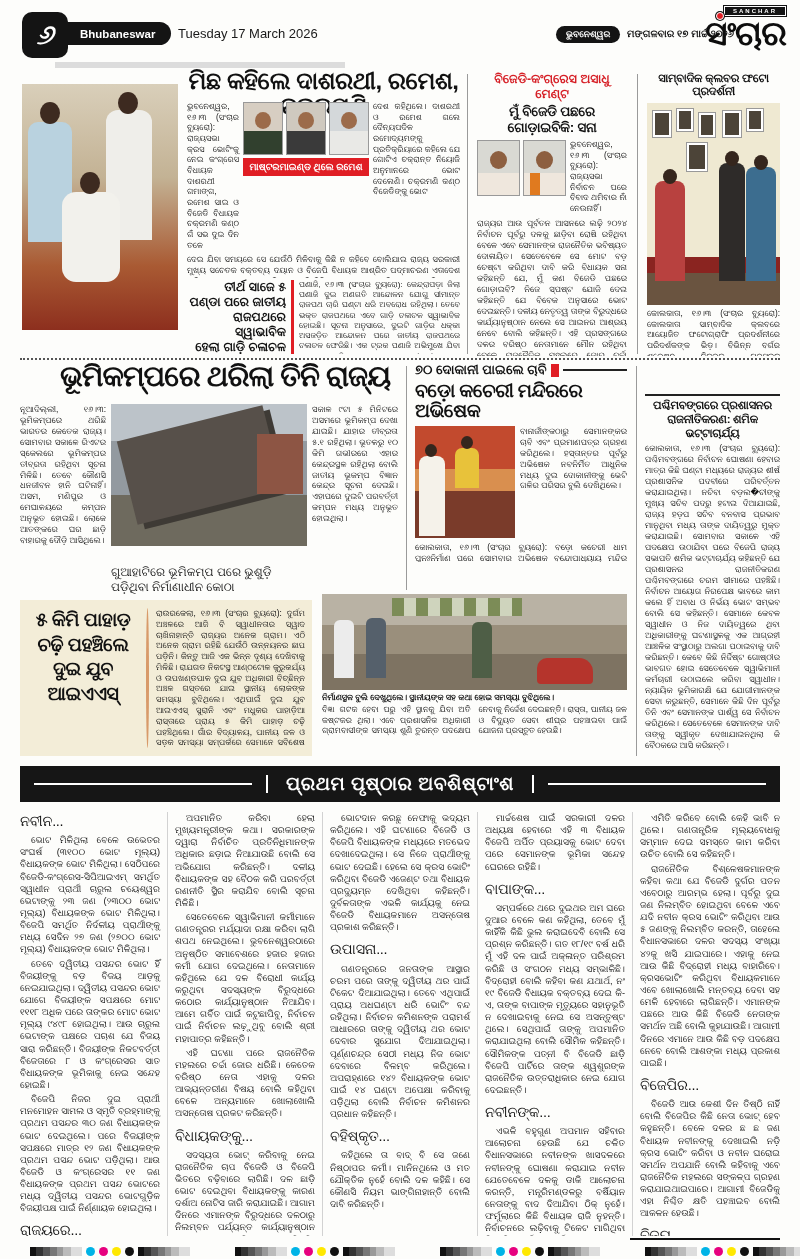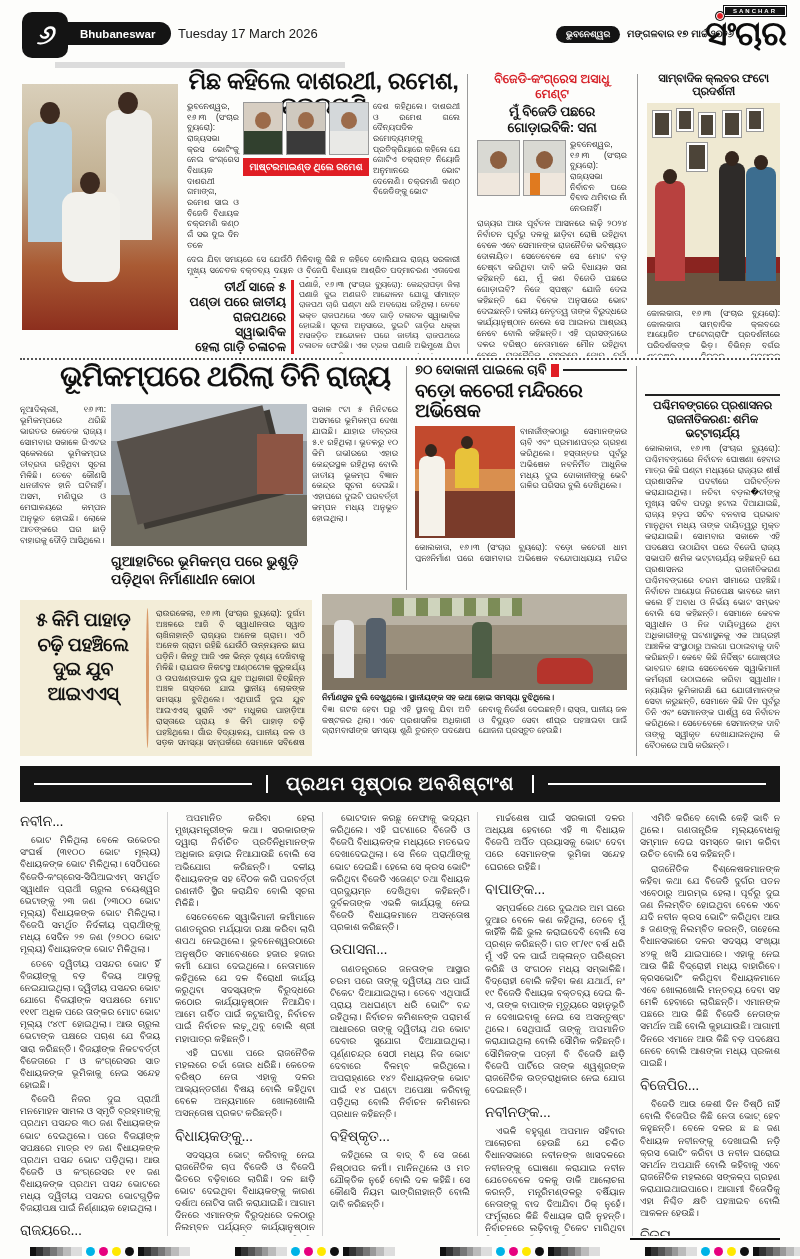--- a/index.html
+++ b/index.html
@@ -69,21 +69,21 @@
 
   
   #midsec { position:absolute; left:20px; top:362px; width:760px; height:398px; }
   .q-head { position:absolute; left:16px; top:0; width:378px; font-size:29px; font-weight:900; letter-spacing:-1px; text-align:center; line-height:1; }
   .q-row { position:absolute; left:0; top:42px; width:378px; height:190px; display:flex; gap:5px; overflow:hidden; }
   .q-col { width:86px; font-size:8.4px; line-height:1.3; }
   .q-mid { flex:1; }
   .q-photo { width:100%; height:142px; position:relative; background:linear-gradient(180deg,#bcc3c9 0 26%,#939aa0 26% 64%,#6e6a5e 64% 100%); overflow:hidden; }
   .q-slab { position:absolute; left:14px; top:18px; width:150px; height:86px; background:#57504a; transform:rotate(-14deg); box-shadow:6px 6px 0 #3e3a35; }
   .q-slab2 { position:absolute; right:4px; top:30px; width:46px; height:60px; background:#8d5544; }
-  .q-cap { font-size:14px; font-weight:bold; line-height:1.25; margin-top:7px; }
+  .q-cap { font-size:12px; font-weight:normal; line-height:1.25; margin-top:19px; }
   .k-block { position:absolute; left:395px; top:0; width:212px; height:200px; overflow:hidden; }
   .k-kick { display:flex; align-items:center; gap:4px; }
   .k-kick b { font-size:13px; font-weight:900; }
   .k-sq { width:8px; height:13px; background:#e01e24; }
   .k-rule { flex:1; height:2px; background:#222; }
   .k-head { font-size:19px; font-weight:900; letter-spacing:-0.6px; margin-top:3px; line-height:1.05; }
   .k-row { display:flex; gap:5px; margin-top:5px; }
   .k-photo { width:100px; height:112px; flex:none; position:relative; background:linear-gradient(180deg,#c24a2e 0 38%,#d98f4f 38% 58%,#7a3b2a 58% 100%); overflow:hidden; }
   .k-photo .f1 { position:absolute; left:4px; top:30px; width:26px; height:80px; background:#f5f2ea; border-radius:8px 8px 0 0; }
   .k-photo .f2 { position:absolute; left:40px; top:22px; width:24px; height:40px; background:#e8c23a; border-radius:7px 7px 0 0; }

